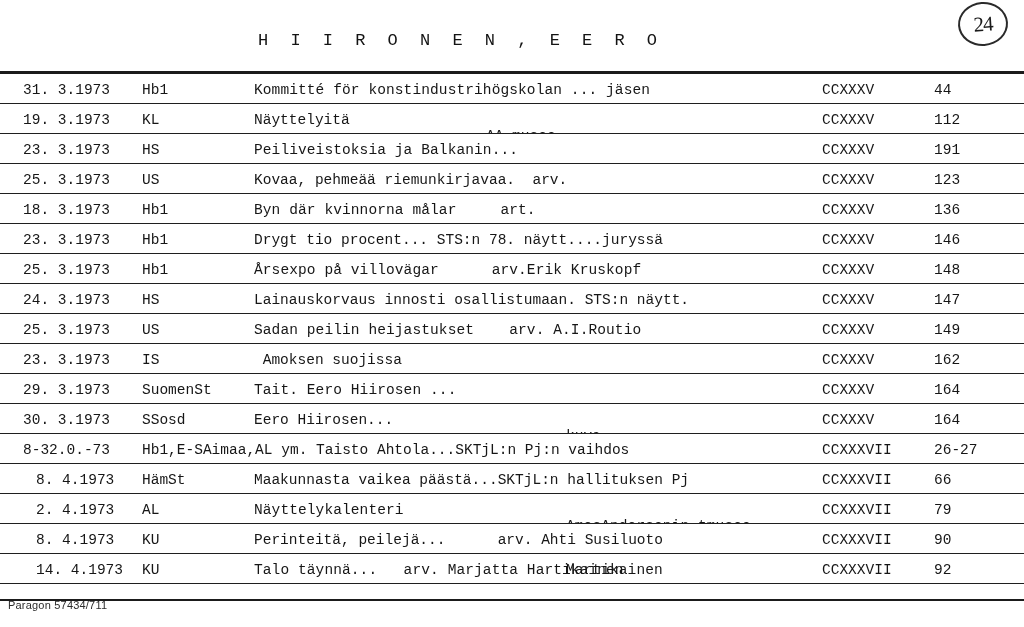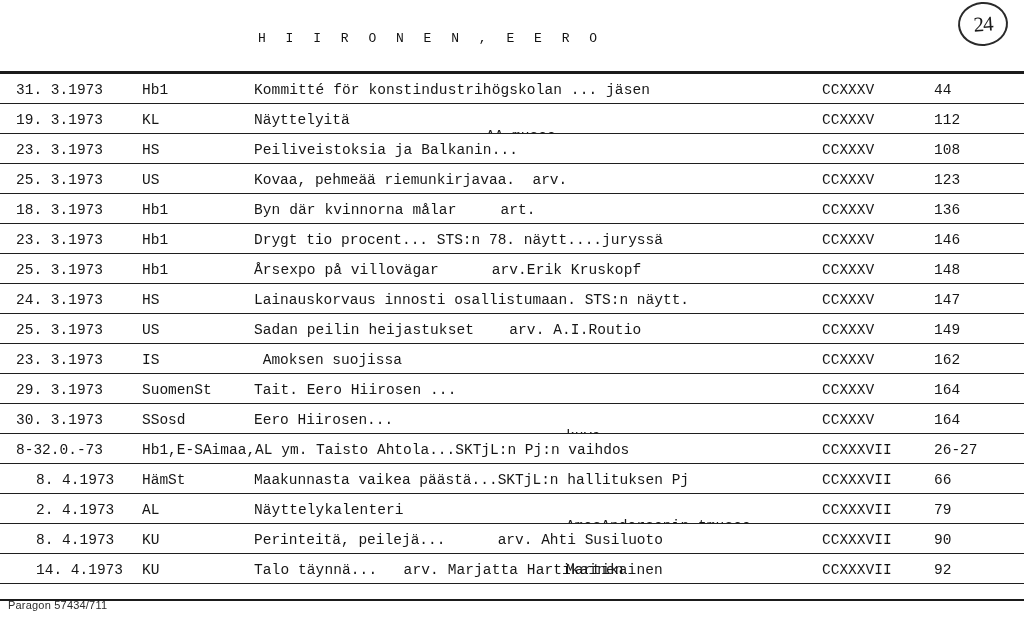--- a/index.html
+++ b/index.html
@@ -40,21 +40,21 @@
     display: flex;
     align-items: center;
     justify-content: center;
     transform: rotate(-4deg);
     letter-spacing: -1px;
   }
   .card-title {
     position: absolute;
     left: 258px;
     top: 31px;
-    font-size: 13px;
+    font-size: 17px;
     letter-spacing: 6px;
     color: #131313;
     white-space: nowrap;
   }
   .rule-top {
     position: absolute;
     left: 0;
     right: 0;
     top: 71px;
     height: 3px;
@@ -77,21 +77,21 @@
   }
   .row .cell {
     font-size: 14.5px;
     line-height: 16px;
     padding-bottom: 5px;
     white-space: pre;
     overflow: hidden;
   }
   .c-date {
     width: 142px;
-    padding-left: 16px;
+    padding-left: 23px;
     box-sizing: border-box;
     text-align: left;
   }
   .c-date.indent1 { padding-left: 36px; }
   .c-src {
     width: 112px;
     box-sizing: border-box;
   }
   .c-title {
     width: 568px;
@@ -158,21 +158,21 @@
         <div class="cell c-src">KL</div>
         <div class="cell c-title"><span>Näyttelyitä</span><span class="sub" style="left: 232px;">AA-museo</span></div>
         <div class="cell c-vol">CCXXXV</div>
         <div class="cell c-pages">112</div>
       </div>
       <div class="row">
         <div class="cell c-date">23. 3.1973</div>
         <div class="cell c-src">HS</div>
         <div class="cell c-title"><span>Peiliveistoksia ja Balkanin...</span></div>
         <div class="cell c-vol">CCXXXV</div>
-        <div class="cell c-pages">108</div>
+        <div class="cell c-pages">191</div>
       </div>
       <div class="row">
         <div class="cell c-date">25. 3.1973</div>
         <div class="cell c-src">US</div>
         <div class="cell c-title"><span>Kovaa, pehmeää riemunkirjavaa.  arv.</span></div>
         <div class="cell c-vol">CCXXXV</div>
         <div class="cell c-pages">123</div>
       </div>
       <div class="row">
         <div class="cell c-date">18. 3.1973</div>

